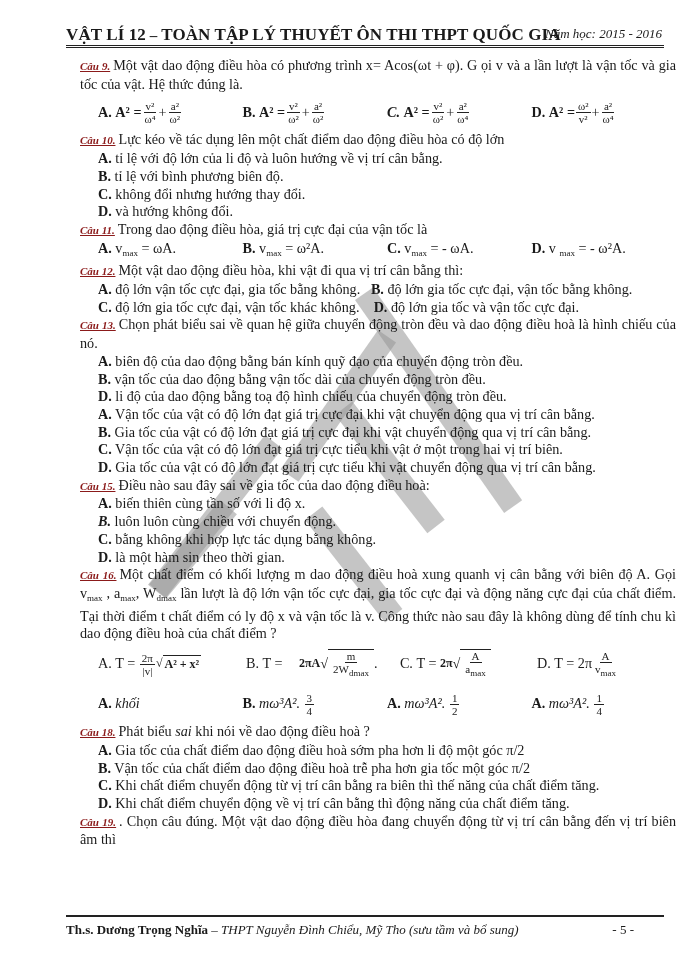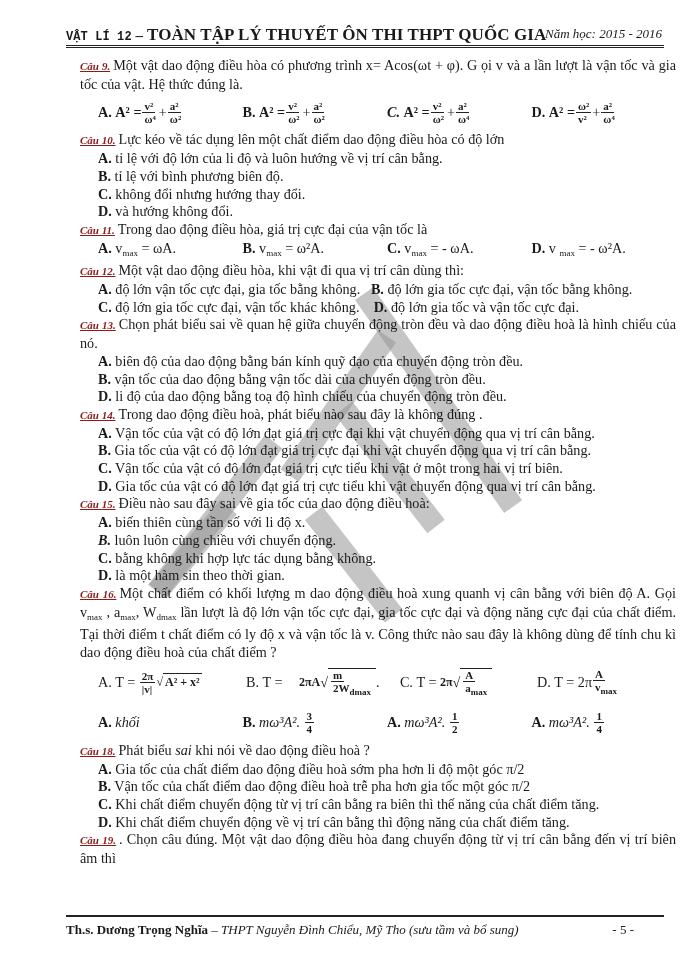--- a/index.html
+++ b/index.html
@@ -9,21 +9,21 @@
     color: #1a1a1a;
   }
   .page-header {
     position: absolute; left: 66px; top: 23px; width: 598px; height: 22px;
     border-bottom: 3px double #222;
   }
   .hdr-left {
     position: absolute; left: 0; top: 2px;
     font-family: "Liberation Serif", serif; font-weight: bold; font-size: 15px; letter-spacing: 0.1px;
   }
-  .hdr-left .big { font-size: 12px; font-family: Liberation Mono, monospace; }
+  .hdr-left .big { font-size: 17px; }
   .hdr-left .small { font-size: 17px; }
   .hdr-right {
     position: absolute; right: 2px; top: 3px;
     font-family: "Liberation Serif", serif; font-style: italic; font-size: 13px;
   }
   .content {
     position: absolute; left: 80px; top: 57px; width: 596px;
     font-family: "Liberation Serif", serif; font-size: 14.2px; line-height: 17.7px;
   }
   .q { margin: 0; }
@@ -31,21 +31,21 @@
     color: #8b1a1a; font-weight: bold; font-style: italic; font-size: 11px;
     text-decoration: underline; margin-right: 3px;
   }
   .opt { padding-left: 18px; margin: 0; }
   .opt b { font-weight: bold; }
   .justify { text-align: justify; text-align-last: left; }
   .row4 { display: flex; padding-left: 18px; }
   .row4 > div { width: 149px; white-space: nowrap; }
   .formula-row { display: flex; padding-left: 18px; height: 36px; align-items: center; font-family: "Liberation Serif", serif; }
   .formula-row > div { white-space: nowrap; display: flex; align-items: center; }
-  .frac { display: inline-flex; flex-direction: column; align-items: flex-start; vertical-align: middle; font-size: 11px; line-height: 12px; font-weight: bold; margin: 0 1px; }
+  .frac { display: inline-flex; flex-direction: column; align-items: center; vertical-align: middle; font-size: 11px; line-height: 12px; font-weight: normal; margin: 0 1px; }
   .frac .num { border-bottom: 1px solid #222; padding: 0 2px; }
   .frac .den { padding: 0 2px; }
   .bold { font-weight: bold; }
   .sub { font-size: 9px; vertical-align: -3px; }
   .sqrt { display: inline-flex; align-items: center; }
   .sqrt .rad { border-top: 1px solid #222; padding: 0 2px; }
   .footer {
     position: absolute; left: 66px; top: 915px; width: 598px;
     border-top: 2px solid #222; padding-top: 5px;
     font-family: "Liberation Serif", serif; font-size: 13px;
@@ -138,41 +138,38 @@
     <span class="qlabel">Câu 11.</span><span>Trong dao động điều hòa, giá trị cực đại của vận tốc là</span>
   </div>
   <div class="row4">
     <div><b>A.</b> <span>v</span><span class="sub">max</span><span> = ωA.</span></div>
     <div><b>B.</b> <span>v</span><span class="sub">max</span><span> = ω²A.</span></div>
     <div><b>C.</b> <span>v</span><span class="sub">max</span><span> = - ωA.</span></div>
     <div><b>D.</b> <span>v </span><span class="sub">max</span><span> = - ω²A.</span></div>
   </div>
 
   <div class="q">
-    <span class="qlabel">Câu 12.</span><span>Một vật dao động điều hòa, khi vật đi qua vị trí cân dùng thì:</span>
+    <span class="qlabel">Câu 12.</span><span>Một vật dao động điều hòa, khi vật đi qua vị trí cân bằng thì:</span>
   </div>
   <div class="justify" style="text-indent:18px;">
     <span><b>A.</b> <span>độ lớn vận tốc cực đại, gia tốc bằng không.</span></span>&nbsp;&nbsp;
     <span><b>B.</b> <span>độ lớn gia tốc cực đại, vận tốc bằng không.</span></span>
   </div>
   <div class="opt">
     <span><b>C.</b> <span>độ lớn gia tốc cực đại, vận tốc khác không.</span></span>&nbsp;&nbsp;&nbsp;
     <span><b>D.</b> <span>độ lớn gia tốc và vận tốc cực đại.</span></span>
   </div>
 
   <div class="q justify">
     <span class="qlabel">Câu 13.</span><span>Chọn phát biểu sai về quan hệ giữa chuyển động tròn đều và dao động điều hoà là hình chiếu của nó.</span>
   </div>
   <div class="opt"><b>A.</b> <span>biên độ của dao động bằng bán kính quỹ đạo của chuyển động tròn đều.</span></div>
   <div class="opt"><b>B.</b> <span>vận tốc của dao động bằng vận tốc dài của chuyển động tròn đều.</span></div>
   <div class="opt"><b>D.</b> <span>li độ của dao động bằng toạ độ hình chiếu của chuyển động tròn đều.</span></div>
 
-  <div class="q">
-    <span class="qlabel">Câu 14.</span><span>Trong dao động điều hoà, phát biểu nào sau đây là không đúng .</span>
-  </div>
   <div class="opt"><b>A.</b> <span>Vận tốc của vật có độ lớn đạt giá trị cực đại khi vật chuyển động qua vị trí cân bằng.</span></div>
   <div class="opt"><b>B.</b> <span>Gia tốc của vật có độ lớn đạt giá trị cực đại khi vật chuyển động qua vị trí cân bằng.</span></div>
   <div class="opt"><b>C.</b> <span>Vận tốc của vật có độ lớn đạt giá trị cực tiểu khi vật ở một trong hai vị trí biên.</span></div>
   <div class="opt"><b>D.</b> <span>Gia tốc của vật có độ lớn đạt giá trị cực tiểu khi vật chuyển động qua vị trí cân bằng.</span></div>
 
   <div class="q">
     <span class="qlabel">Câu 15.</span><span>Điều nào sau đây sai về gia tốc của dao động điều hoà:</span>
   </div>
   <div class="opt"><b>A.</b> <span>biến thiên cùng tần số với li độ x.</span></div>
   <div class="opt"><b><i>B.</i></b> <span>luôn luôn cùng chiều với chuyển động.</span></div>

